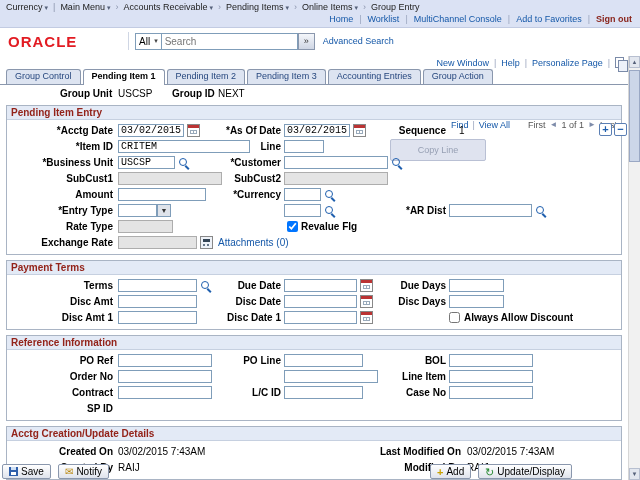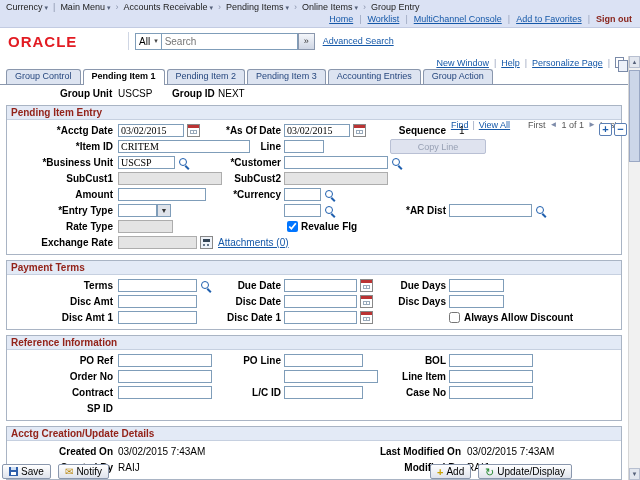--- a/index.html
+++ b/index.html
@@ -6,21 +6,21 @@
   body{font-family:"Liberation Sans",sans-serif;font-size:10px;color:#000;background:#fff}
   .page{position:relative;width:640px;height:480px;overflow:hidden;background:#fff}
 
   
   .topbar{position:absolute;top:0;left:0;width:640px;height:28px;background:#dbe2f4;border-bottom:1px solid #c2cbe2}
   .crumbrow{position:absolute;top:2px;left:6px;display:flex;align-items:center;gap:5px;font-size:9px;color:#222;white-space:nowrap}
   .crumb{cursor:pointer}
   .dda{color:#55617a;font-size:7px;margin-left:2px}
   .csep{color:#8a94ad}
   .linkrow{position:absolute;top:14px;right:8px;display:flex;align-items:center;gap:6px;font-size:9px}
-  .lnk{color:#1558a8;text-decoration:underline;cursor:pointer;white-space:nowrap}
+  .lnk{color:#1558a8;cursor:pointer;white-space:nowrap}
   .vsep{color:#9aa4bd}
   .signout{color:#8a251c;font-weight:bold;cursor:pointer}
 
   
   .brandbar{position:absolute;top:28px;left:0;width:640px;height:27px;background:#fff}
   .brand{position:absolute;left:8px;top:5px;font-size:15px;font-weight:bold;letter-spacing:1px;color:#e21b22}
   .searchwrap{position:absolute;left:128px;top:4px;display:flex;align-items:center;height:18px;border-left:1px solid #cfd6e4;padding-left:6px}
   .scopebox{display:flex;align-items:center;height:17px;border:1px solid #7f9db9;background:#fff;padding:0 3px;gap:4px;cursor:pointer}
   .scopearrow{font-size:7px;color:#444}
   .srchinput{height:17px;width:136px;border:1px solid #7f9db9;border-left:none;font-size:10px;padding:0 3px;font-family:inherit}
@@ -48,37 +48,37 @@
   .hdr-right{position:absolute;right:4px;top:14px;display:flex;align-items:flex-start;gap:4px;font-size:9px}
   .pager-ico{color:#7e8caa;font-size:8px;cursor:pointer}
   .pager-txt{color:#555}
   .brows{padding:3px 0}
   .frow{position:relative;height:16px}
   .lbl{position:absolute;top:2px;font-weight:bold;white-space:nowrap;text-align:right;font-size:10px}
   .l1{left:0;width:106px}
   .l2{left:148px;width:126px}
   .l3{left:323px;width:116px}
   .val{position:absolute;top:2px;white-space:nowrap}
-  .inp{position:absolute;top:1px;height:13px;border:1px solid #7f9db9;padding:0 2px;font-size:10px;font-family:Liberation Serif, serif;background:#fff}
+  .inp{position:absolute;top:1px;height:13px;border:1px solid #7f9db9;padding:0 2px;font-size:10px;font-family:Liberation Mono, monospace;background:#fff}
   .ro{background:#e4e4e4;border-color:#adadad}
   .chk{position:absolute;top:2px;width:11px;height:11px;margin:0}
 
   
   .magi{position:absolute;top:2px;width:12px;height:12px;cursor:pointer}
   .magi::before{content:"";position:absolute;left:1px;top:1px;width:6px;height:6px;border:1.5px solid #1f5fae;border-radius:50%}
   .magi::after{content:"";position:absolute;left:8px;top:8px;width:5px;height:2px;background:#1f5fae;transform:rotate(45deg);transform-origin:0 0}
   .cali{position:absolute;top:1px;width:13px;height:13px;border:1px solid #888;background:#fff;cursor:pointer}
   .cali::before{content:"";position:absolute;left:0;right:0;top:0;height:3px;background:#b33}
   .cali::after{content:"";position:absolute;left:2px;right:2px;top:5px;bottom:2px;background:repeating-linear-gradient(to right,#9ab 0 1px,transparent 1px 3px),repeating-linear-gradient(to bottom,#9ab 0 1px,transparent 1px 3px)}
   .calci{position:absolute;top:1px;width:13px;height:13px;border:1px solid #888;background:#eef2f8;cursor:pointer}
   .calci::before{content:"";position:absolute;left:2px;right:2px;top:2px;height:3px;background:#345}
   .calci::after{content:"";position:absolute;left:2px;right:2px;top:7px;bottom:2px;background:repeating-linear-gradient(to right,#678 0 2px,transparent 2px 4px)}
   .dbtn{position:absolute;top:1px;width:14px;height:13px;border:1px solid #7f9db9;background:#dfe3ea;font-size:7px;line-height:11px;text-align:center;color:#333;cursor:pointer}
   .rowbtn{position:absolute;top:0;width:13px;height:13px;border:1px solid #5b7fb4;background:#fff;color:#1f5fae;font-weight:bold;font-size:11px;line-height:10px;text-align:center;border-radius:2px;cursor:pointer}
-  .disbtn{position:absolute;top:0;height:15px;border:1px solid #b9c0d4;background:#dfe3ef;color:#97a0b4;font-size:9px;border-radius:2px;font-family:inherit;text-align:center}
+  .disbtn{position:absolute;top:0;height:22px;border:1px solid #b9c0d4;background:#dfe3ef;color:#97a0b4;font-size:9px;border-radius:2px;font-family:inherit;text-align:center}
 
   
   .toolbar{position:absolute;top:464px;left:0;width:628px;height:16px}
   .tbtn{position:absolute;top:0;height:15px;display:flex;align-items:center;gap:3px;padding:0 6px;border:1px solid #8a97ad;background:linear-gradient(#ffffff,#dfe3ec);font-size:10px;border-radius:2px;font-family:inherit;cursor:pointer;white-space:nowrap}
   .fdisk{width:9px;height:9px;background:#2f5faa;position:relative;display:inline-block}
   .fdisk::before{content:"";position:absolute;top:0;left:2px;width:5px;height:3px;background:#cfe0f5}
   .fdisk::after{content:"";position:absolute;bottom:1px;left:2px;width:5px;height:3px;background:#fff}
   .envico{color:#b8860b;font-size:10px;line-height:10px}
   .plusg{color:#c8a000;font-weight:bold;font-size:11px;line-height:10px}
   .refr{color:#22862c;font-size:11px;line-height:10px}

